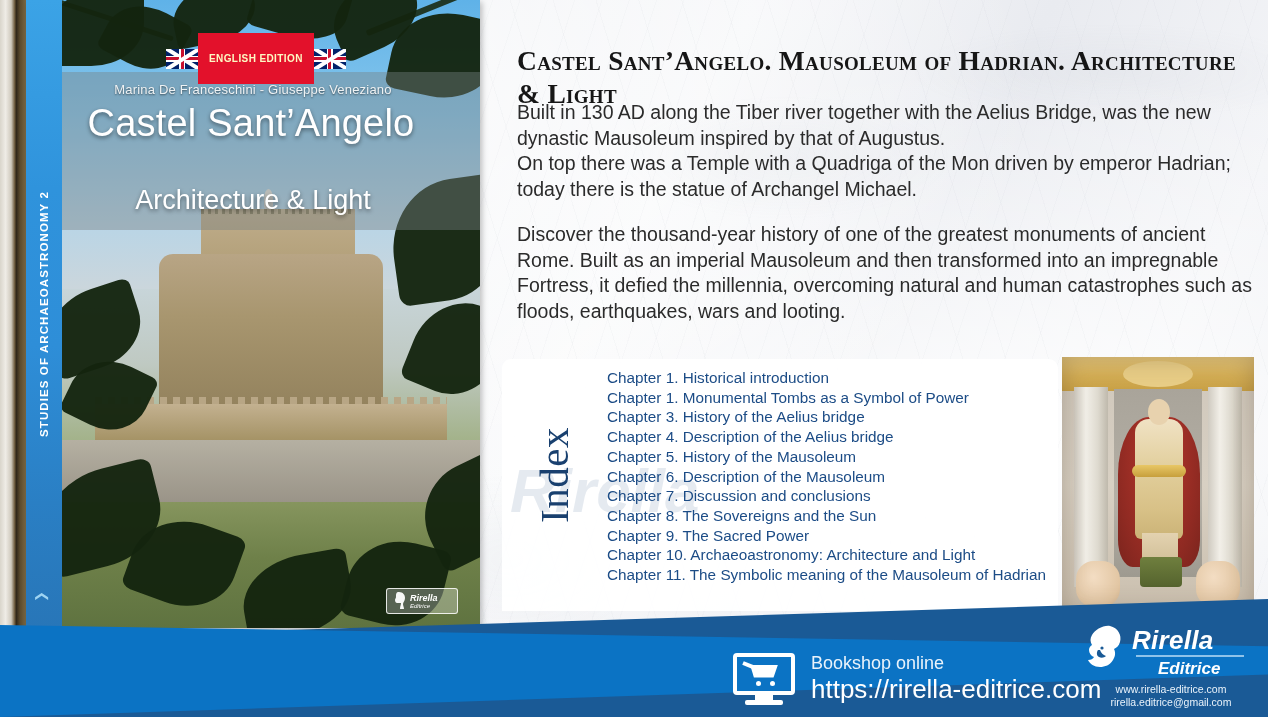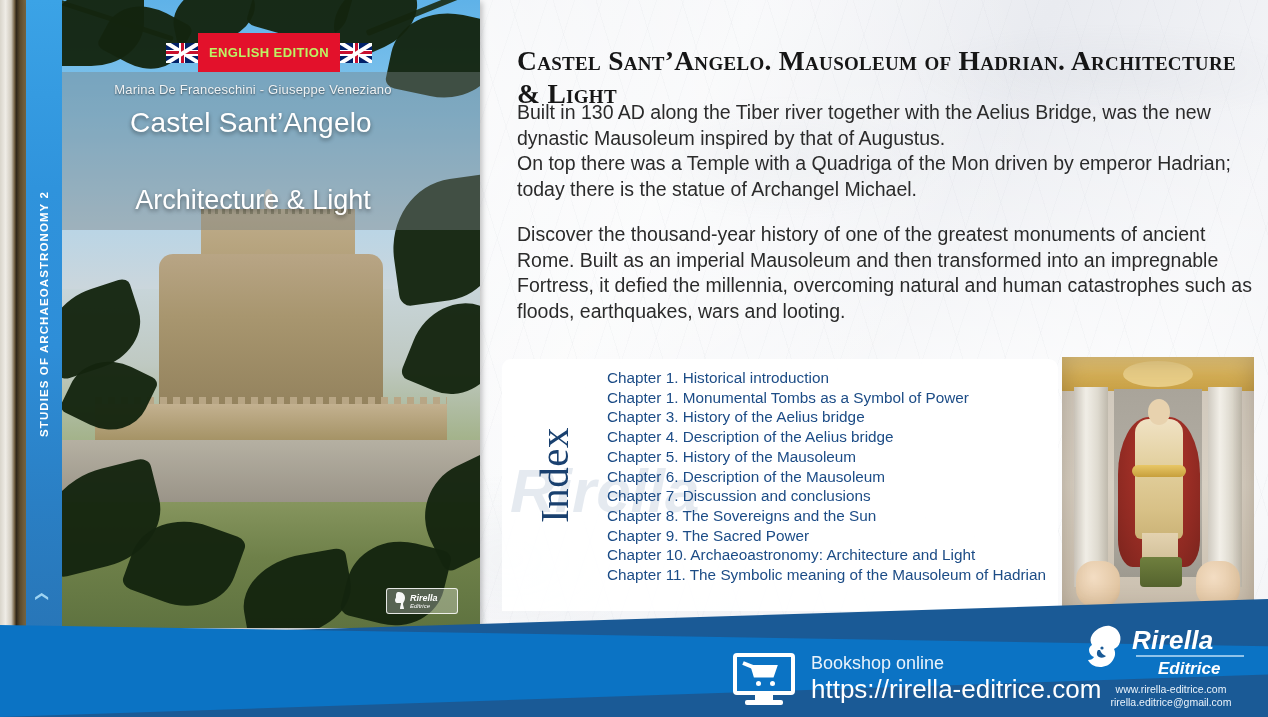--- a/index.html
+++ b/index.html
@@ -72,28 +72,28 @@
   .badge{position:absolute;left:140px;top:33px;display:flex;align-items:center;}
   .flag{width:32px;height:20px;position:relative;overflow:hidden;background:#012169;}
   .flag::before{content:"";position:absolute;left:-6px;top:8px;width:46px;height:4px;background:#fff;
     transform:rotate(32deg);box-shadow:0 0 0 0 #fff;}
   .flag::after{content:"";position:absolute;left:-6px;top:8px;width:46px;height:4px;background:#fff;
     transform:rotate(-32deg);}
   .flag i{position:absolute;left:0;top:7px;width:100%;height:6px;background:#fff;}
   .flag i::before{content:"";position:absolute;left:0;top:1.5px;width:100%;height:3px;background:#C8102E;}
   .flag b{position:absolute;left:13px;top:0;width:6px;height:100%;background:#fff;}
   .flag b::before{content:"";position:absolute;left:1.5px;top:0;width:3px;height:100%;background:#C8102E;}
-  .badge-txt{background:#e3112b;color:#bef264;font-weight:700;font-size:13px;
-    letter-spacing:.4px;padding:11px 11px;line-height:17px;}
+  .badge-txt{background:#e3112b;color:#fef9c3;font-weight:700;font-size:10px;
+    letter-spacing:.4px;padding:17px 11px;line-height:17px;}
   .cover-authors{position:absolute;left:0;right:0;top:82px;text-align:center;color:#eef2f4;
     font-size:13px;letter-spacing:.2px;text-shadow:0 1px 2px rgba(0,0,0,.55);}
   .cover-band{position:absolute;left:36px;right:0;top:72px;height:158px;
     background:rgba(120,128,132,.42);}
   .cover-t1{position:absolute;left:0;right:4px;top:103px;text-align:center;color:#ffffff;
-    font-size:28px;line-height:40px;letter-spacing:.2px;text-shadow:0 2px 4px rgba(0,0,0,.45);}
+    font-size:38px;line-height:40px;letter-spacing:.2px;text-shadow:0 2px 4px rgba(0,0,0,.45);}
   .cover-t2{position:absolute;left:0;right:0;top:148px;text-align:center;color:#ffffff;
     font-size:33px;line-height:36px;text-shadow:0 2px 4px rgba(0,0,0,.45);}
   .cover-t3{position:absolute;left:0;right:0;top:185px;text-align:center;color:#ffffff;
     font-size:27px;line-height:30px;text-shadow:0 2px 4px rgba(0,0,0,.45);}
   .cover-logo{position:absolute;right:22px;bottom:14px;width:72px;height:26px;
     border:1px solid rgba(255,255,255,.85);border-radius:3px;background:rgba(255,255,255,.28);
     display:flex;align-items:center;gap:3px;padding:0 4px;box-sizing:border-box;}
   .cover-logo .cl-txt{display:flex;flex-direction:column;line-height:1;}
   .cover-logo .cl1{color:#fff;font-size:9px;font-style:italic;font-weight:700;}
   .cover-logo .cl2{color:#fff;font-size:6px;font-style:italic;}

